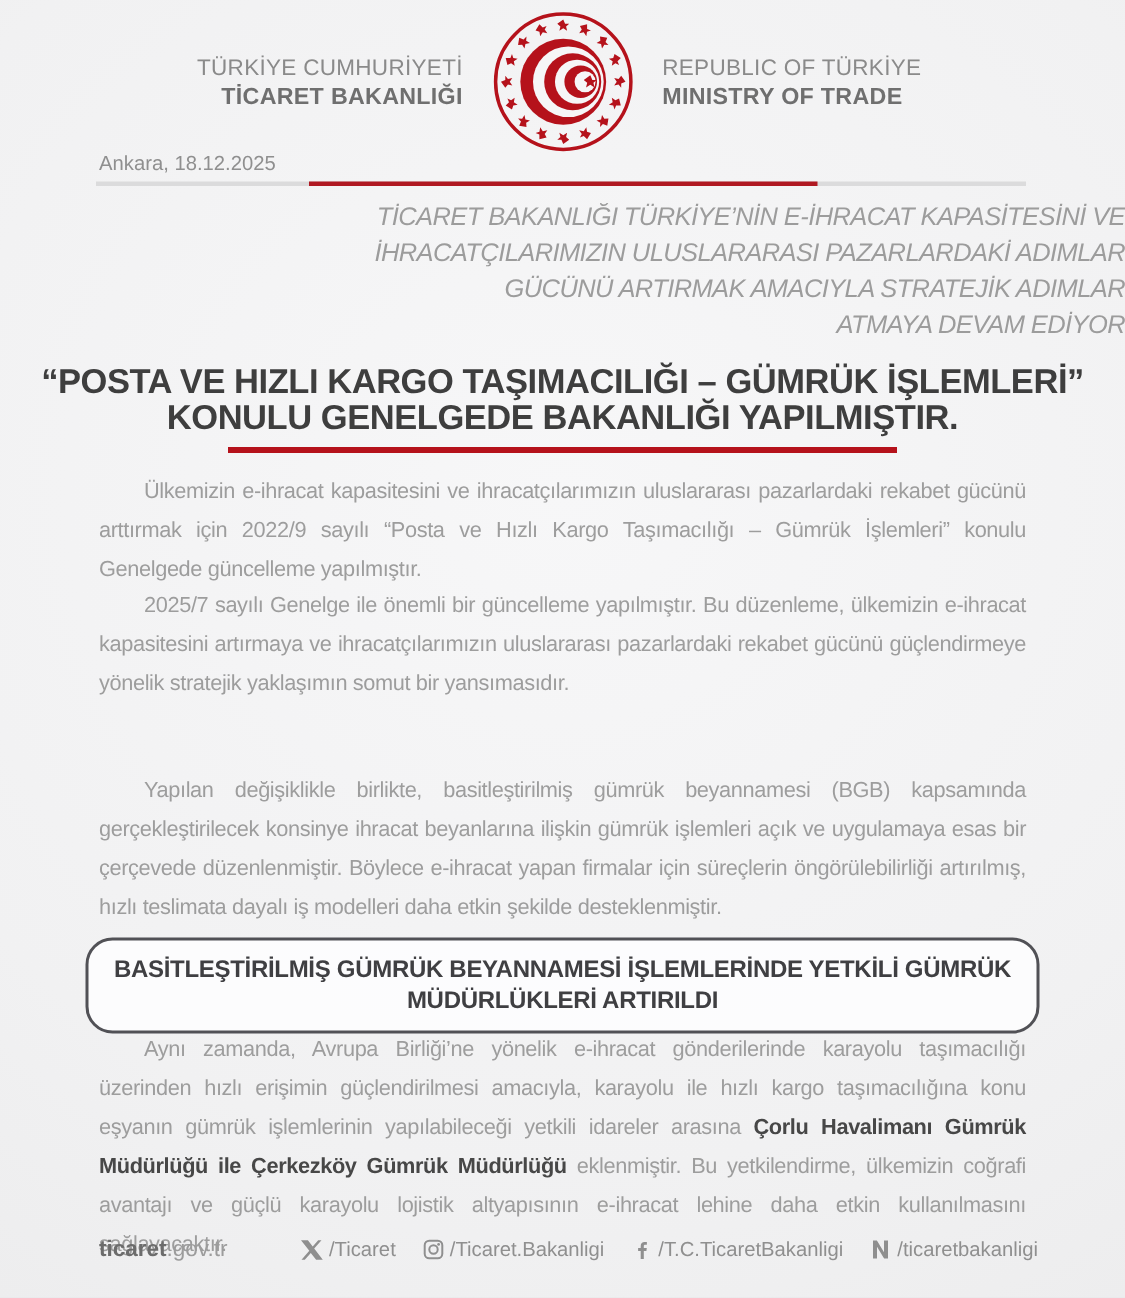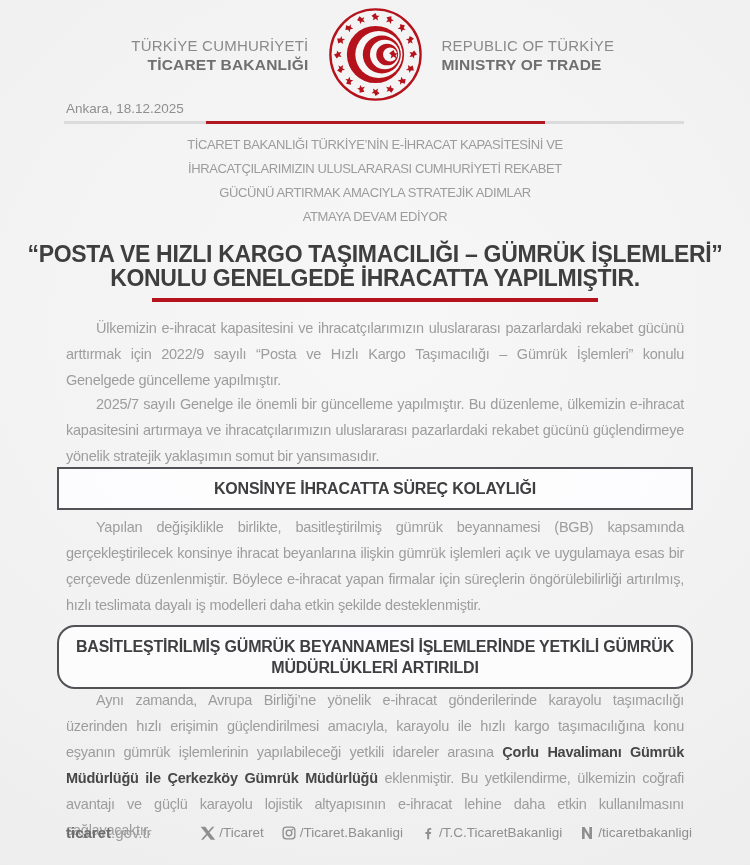--- a/index.html
+++ b/index.html
@@ -13,21 +13,21 @@
   .h-col{width:237px;}
   .h-left{text-align:right;}
   .h-right{text-align:left;}
   .h-line1{font-size:15px;line-height:19px;color:#8a8a8a;letter-spacing:.2px;}
   .h-line2{font-size:15.5px;line-height:19px;color:#6f6f6f;font-weight:bold;letter-spacing:.2px;}
   .emblem{width:97px;height:97px;flex:0 0 auto;}
   .dateline{position:absolute;top:101px;left:66px;font-size:13.5px;color:#8f8f8f;}
   .divider{position:absolute;top:121px;left:64px;width:620px;height:3px;background:#dbdbdc;}
   .divider-red{position:absolute;top:0;left:142px;width:339px;height:3px;background:#b01922;}
   
-  .title{position:absolute;top:133px;left:0;width:100%;text-align:center;font-size:13px;line-height:24px;color:#9c9c9c;letter-spacing:-0.4px;}
+  .title{position:absolute;top:133px;left:0;width:100%;text-align:right;font-size:17px;line-height:24px;color:#9c9c9c;letter-spacing:-0.4px;font-style:italic;}
   .title div{white-space:nowrap;}
   .subtitle{position:absolute;top:243px;left:0;width:100%;text-align:center;font-size:23px;line-height:23.5px;font-weight:bold;color:#3e3e3e;letter-spacing:-0.3px;}
   .subtitle div{white-space:nowrap;}
   .red-rule{position:absolute;top:298px;left:50%;margin-left:-223px;width:446px;height:4px;background:#b5121b;}
   
   .body-par{position:absolute;left:66px;width:618px;margin:0;text-align:justify;text-indent:30px;
     font-size:14.5px;line-height:26px;letter-spacing:-0.25px;color:#9d9d9d;}
   .p1{top:315px;} .p2{top:391px;} .p3{top:514px;} .p4{top:687px;}
   .dark{color:#474747;font-weight:bold;}
   
@@ -93,38 +93,35 @@
   </div>
 
   <div class="dateline">Ankara, 18.12.2025</div>
 
   <div class="divider">
     <span class="divider-red"></span>
   </div>
 
   <div class="title">
     <div>TİCARET BAKANLIĞI TÜRKİYE’NİN E-İHRACAT KAPASİTESİNİ VE</div>
-    <div>İHRACATÇILARIMIZIN ULUSLARARASI CUMHURİYETİ REKABET</div>
+    <div>İHRACATÇILARIMIZIN ULUSLARARASI PAZARLARDAKİ ADIMLAR</div>
     <div>GÜCÜNÜ ARTIRMAK AMACIYLA STRATEJİK ADIMLAR</div>
     <div>ATMAYA DEVAM EDİYOR</div>
   </div>
 
   <div class="subtitle">
     <div>“POSTA VE HIZLI KARGO TAŞIMACILIĞI – GÜMRÜK İŞLEMLERİ”</div>
-    <div>KONULU GENELGEDE İHRACATTA YAPILMIŞTIR.</div>
+    <div>KONULU GENELGEDE BAKANLIĞI YAPILMIŞTIR.</div>
   </div>
 
   <div class="red-rule"></div>
 
   <p class="body-par p1">Ülkemizin e-ihracat kapasitesini ve ihracatçılarımızın uluslararası pazarlardaki rekabet gücünü arttırmak için 2022/9 sayılı “Posta ve Hızlı Kargo Taşımacılığı – Gümrük İşlemleri” konulu Genelgede güncelleme yapılmıştır.</p>
   <p class="body-par p2">2025/7 sayılı Genelge ile önemli bir güncelleme yapılmıştır. Bu düzenleme, ülkemizin e-ihracat kapasitesini artırmaya ve ihracatçılarımızın uluslararası pazarlardaki rekabet gücünü güçlendirmeye yönelik stratejik yaklaşımın somut bir yansımasıdır.</p>
 
-  <div class="section-box box1">
-    <span>KONSİNYE İHRACATTA SÜREÇ KOLAYLIĞI</span>
-  </div>
 
   <p class="body-par p3">Yapılan değişiklikle birlikte, basitleştirilmiş gümrük beyannamesi (BGB) kapsamında gerçekleştirilecek konsinye ihracat beyanlarına ilişkin gümrük işlemleri açık ve uygulamaya esas bir çerçevede düzenlenmiştir. Böylece e-ihracat yapan firmalar için süreçlerin öngörülebilirliği artırılmış, hızlı teslimata dayalı iş modelleri daha etkin şekilde desteklenmiştir.</p>
 
   <div class="section-box box2">
     <div class="bx-line">BASİTLEŞTİRİLMİŞ GÜMRÜK BEYANNAMESİ İŞLEMLERİNDE YETKİLİ GÜMRÜK</div>
     <div class="bx-line">MÜDÜRLÜKLERİ ARTIRILDI</div>
   </div>
 
   <p class="body-par p4"><span>Aynı zamanda, Avrupa Birliği’ne yönelik e-ihracat gönderilerinde karayolu taşımacılığı üzerinden hızlı erişimin güçlendirilmesi amacıyla, karayolu ile hızlı kargo taşımacılığına konu eşyanın gümrük işlemlerinin yapılabileceği yetkili idareler arasına </span><span class="dark">Çorlu Havalimanı Gümrük Müdürlüğü ile Çerkezköy Gümrük Müdürlüğü</span><span> eklenmiştir. Bu yetkilendirme, ülkemizin coğrafi avantajı ve güçlü karayolu lojistik altyapısının e-ihracat lehine daha etkin kullanılmasını sağlayacaktır.</span></p>
 

